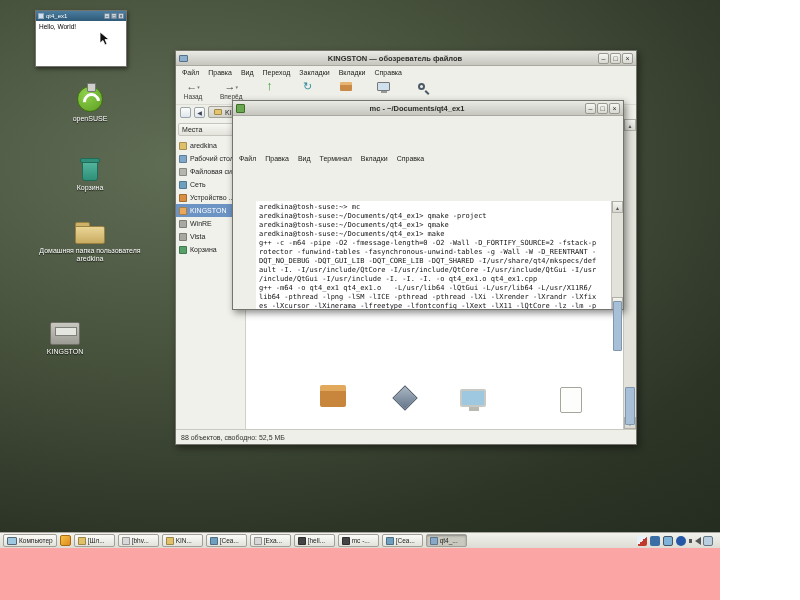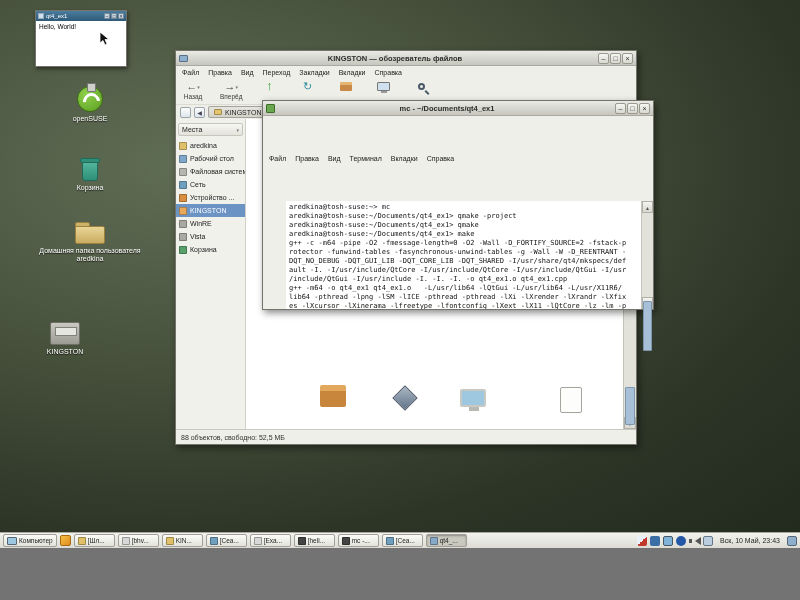--- a/index.html
+++ b/index.html
@@ -1,17 +1,17 @@
 <!DOCTYPE html>
 <html><head>
 <meta charset="utf-8">
 <style>
   * { margin:0; padding:0; box-sizing:border-box; }
   body { background:#fff; font-family:"Liberation Sans", sans-serif; }
-  #screen { position:relative; width:800px; height:600px; background:#737373; overflow:hidden; }
+  #screen { position:relative; width:720px; height:600px; background:#fca5a5; overflow:hidden; }
 
   
   #desktop { position:absolute; left:0; top:0; width:800px; height:548px;
     background: radial-gradient(ellipse 900px 520px at 22% 30%, #606d55 0%, #49543e 35%, #2d3527 72%, #222a1e 100%); }
 
   
   .dicon { position:absolute; text-align:center; }
   .dicon .dlabel { margin-top:3px; font-size:7px; line-height:8px; color:#fff; text-shadow:0 1px 1px rgba(0,0,0,.8); }
   .geeko { width:26px; height:26px; border-radius:50%; margin:0 auto; position:relative;
     background: radial-gradient(circle at 35% 30%, #8ed14b, #5d9e21); border:1px solid #3e6e12; }
@@ -74,21 +74,21 @@
 
   
   .fico { position:absolute; }
   .pkg { width:26px; height:22px; background:#c8863c; border-top:6px solid #e2a95c; border-radius:2px; }
   .diamond { width:18px; height:18px; background:linear-gradient(135deg,#a9b6c2,#64758a); transform:rotate(45deg); border:1px solid #4d5a6b; }
   .fmon { width:26px; height:18px; border:2px solid #c9c9c4; background:#9ec7e0; border-radius:2px; position:relative; }
   .fmon::after { content:""; position:absolute; left:7px; bottom:-6px; width:10px; height:4px; background:#b9b9b4; }
   .sheet { width:22px; height:26px; background:#fdfdfb; border:1px solid #a5a59d; border-radius:2px; }
 
   
-  #term { left:262px; top:100px; width:392px; height:210px; z-index:20;gap:36px; }
+  #term { left:232px; top:100px; width:392px; height:210px; z-index:20;gap:36px; }
   .term-body { flex:1; display:flex; min-height:0;padding-left:23px; }
   .term-text { flex:1; background:#fff; padding:2px 0 0 3px; overflow:hidden; }
   .term-text pre { font-family:"DejaVu Sans Mono", monospace; font-size:7px; line-height:9px; color:#141414; white-space:pre; }
   .cursor-block { display:inline-block; width:5px; height:8px; border:1px solid #444; margin-left:1px; vertical-align:bottom; }
   .term-icon { width:9px; height:9px; background:#6aa84f; border:1px solid #3e6e2a; border-radius:1px; }
   .fm-ticon { width:9px; height:7px; background:#8fb0cc; border:1px solid #55708a; border-radius:1px; }
 
   
   #hello { left:35px; top:10px; width:92px; height:57px; z-index:5; box-shadow:1px 2px 4px rgba(0,0,0,.5); }
   #hello .titlebar { height:10px; flex:0 0 10px; background:linear-gradient(#4a7d9e,#2f5a78); border-bottom:none; padding:0 2px; }

